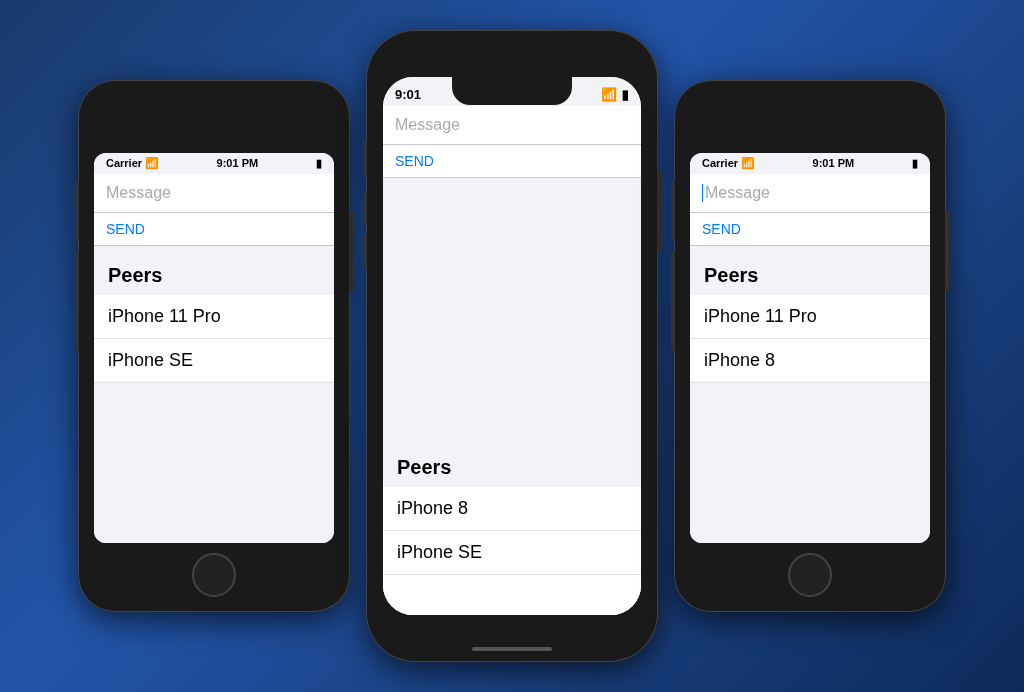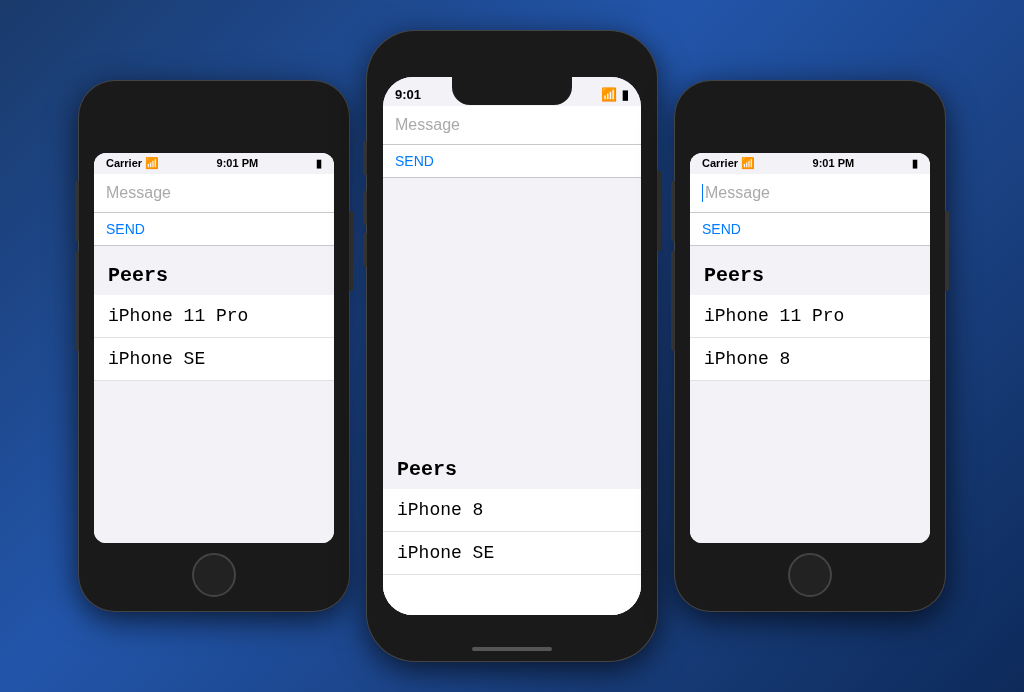--- a/index.html
+++ b/index.html
@@ -211,21 +211,20 @@
       border: none;
       text-align: left;
       cursor: pointer;
     }
 
     
     .peers-section {
       background: #f2f2f7;
       flex: 1;
       overflow: hidden;
-      font-family: Liberation Mono, monospace;
     }
 
     .peers-header {
       padding: 18px 14px 8px;
       font-size: 20px;
       font-weight: 700;
       color: #000;
     }
 
     .peers-list {

